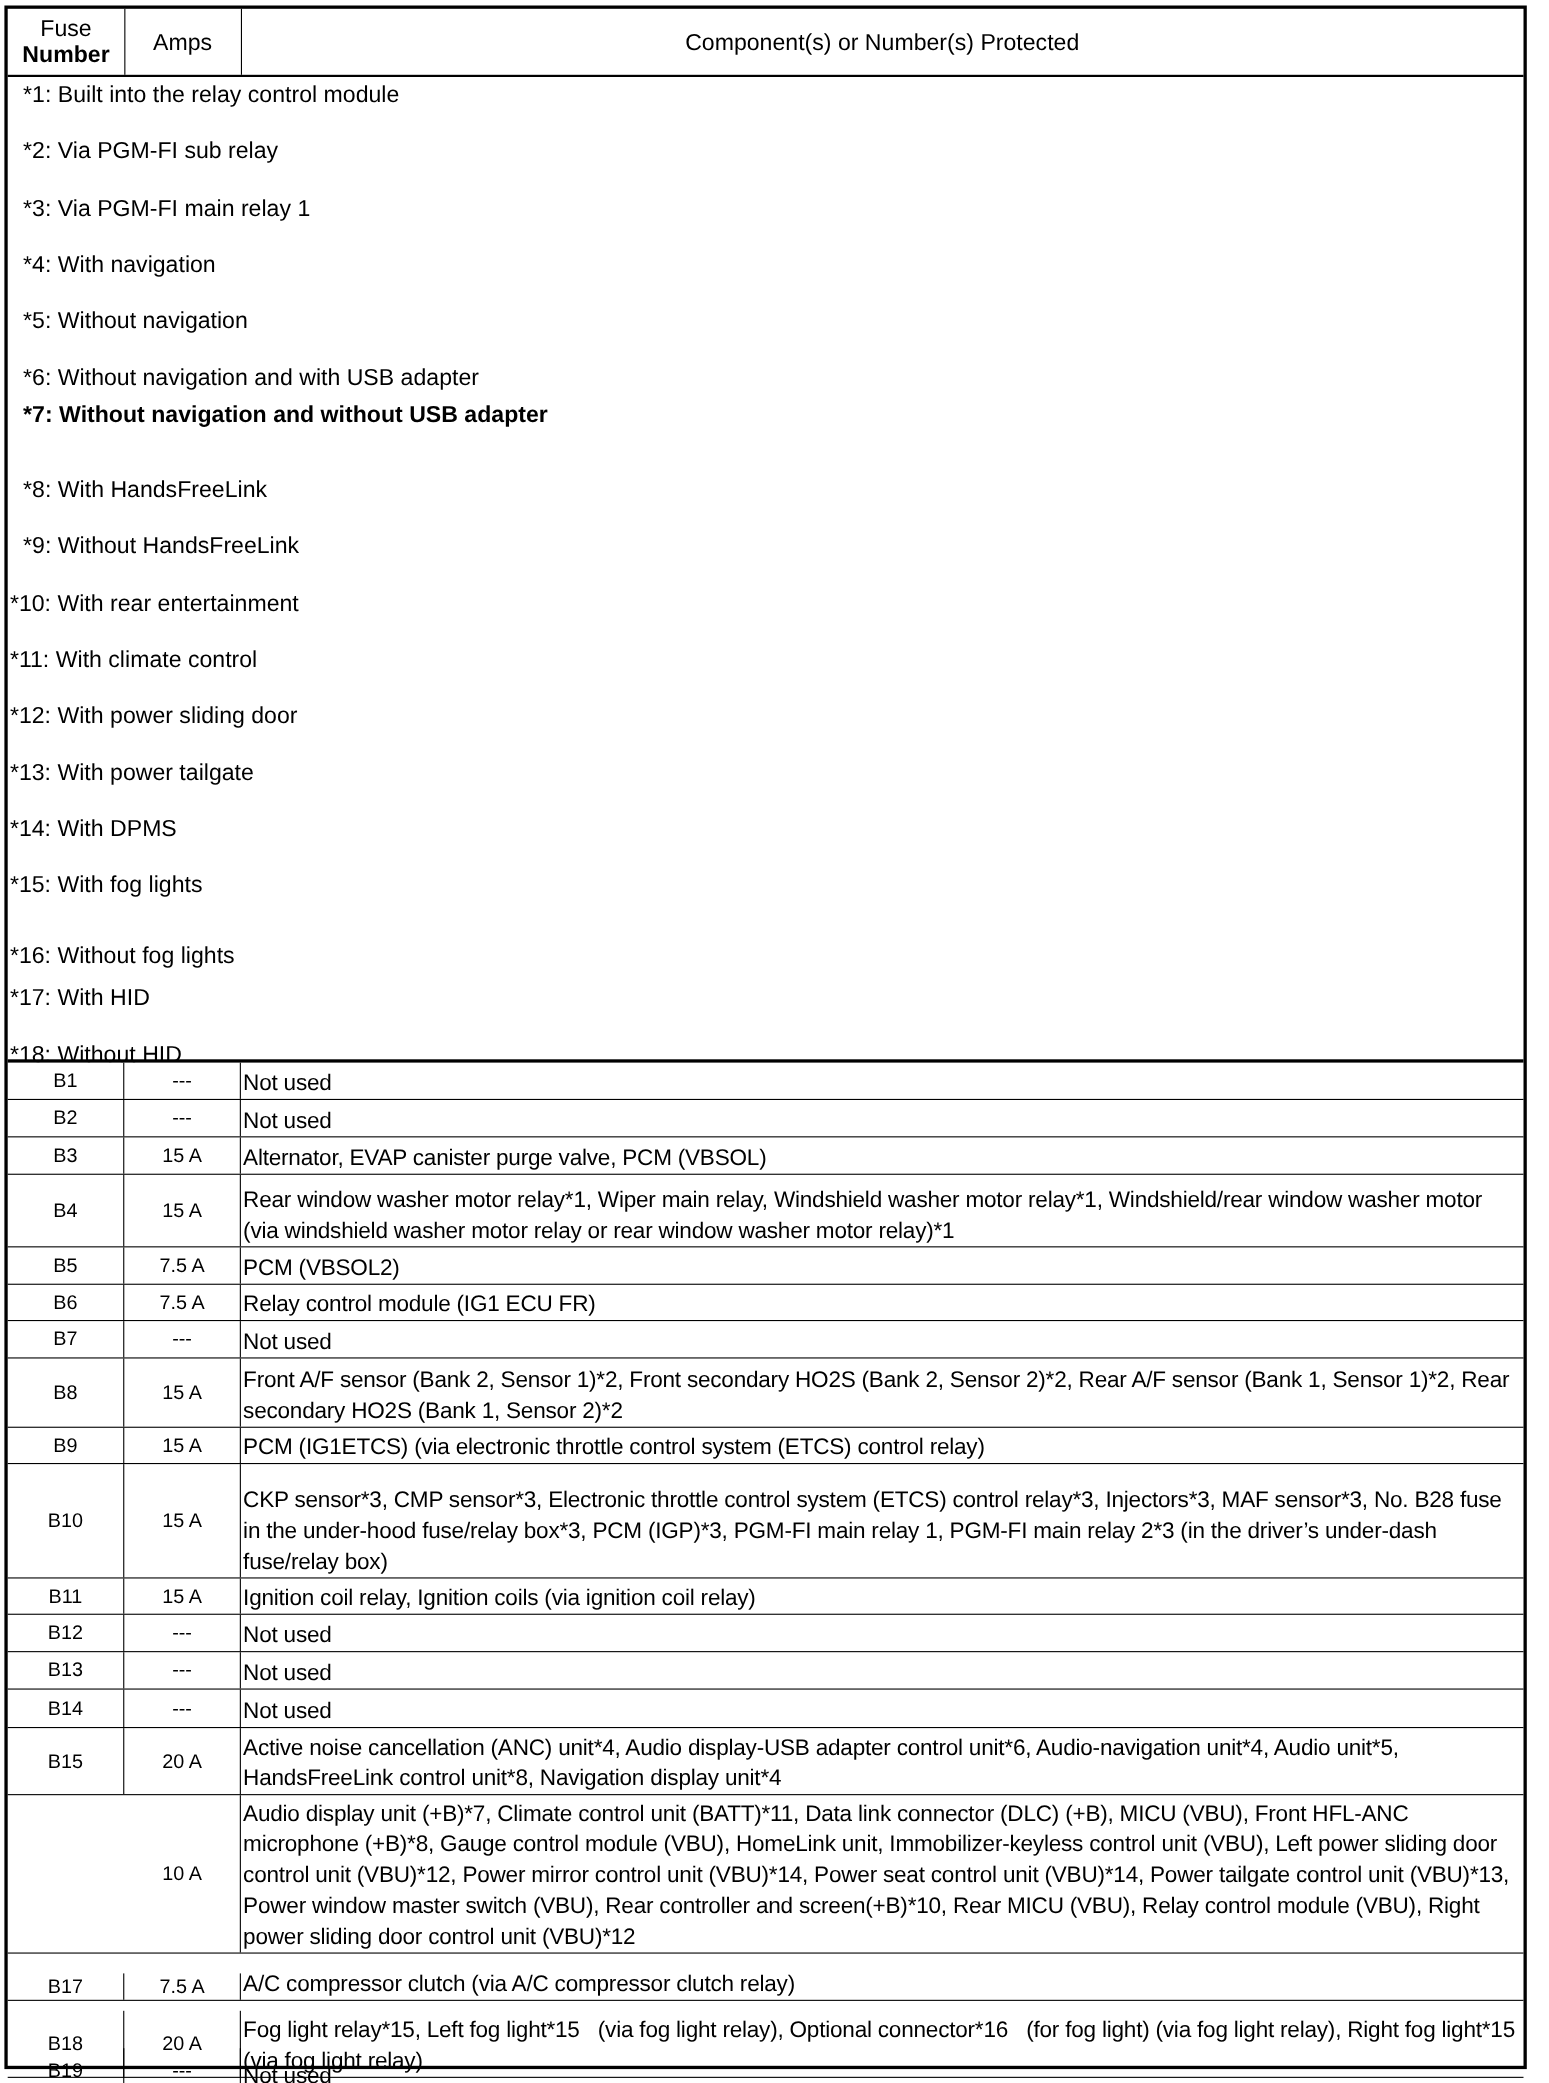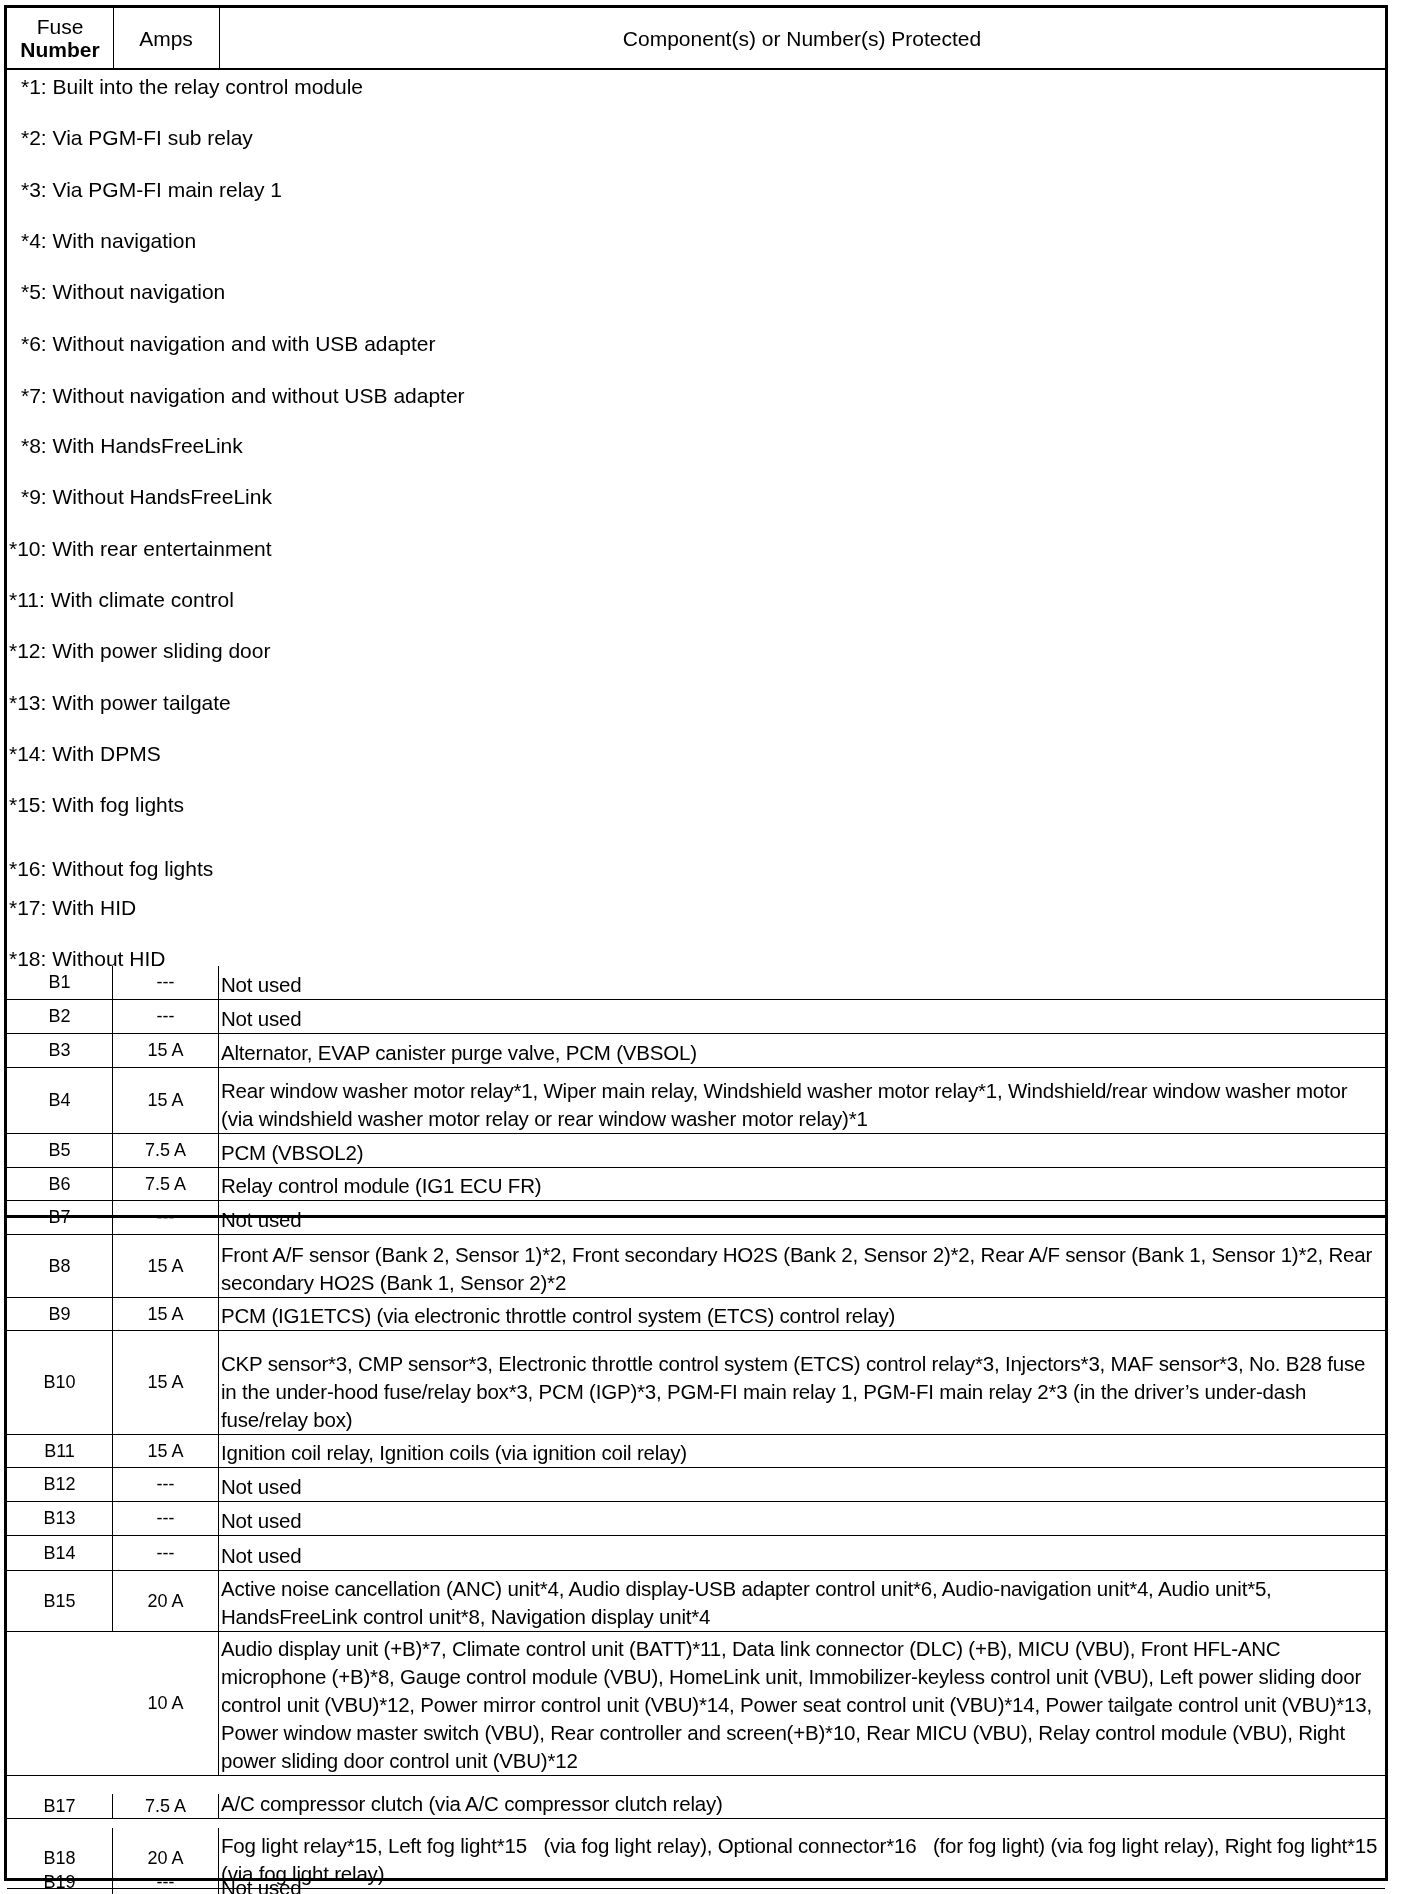--- a/index.html
+++ b/index.html
@@ -7,21 +7,21 @@
          font-family: "Liberation Sans", "DejaVu Sans", sans-serif; color: #000; }
   .tbl { position: absolute; left: 4px; top: 5px; width: 1384px; height: 1876px;
          border: 3px solid #000; box-sizing: border-box; }
   .hdr { position: absolute; left: 0; top: 0; right: 0; height: 62px; border-bottom: 2px solid #000; box-sizing: border-box; }
   .hdr .c { position: absolute; top: 0; bottom: 0; display: flex; align-items: center; justify-content: center;
             text-align: center; font-size: 21px; line-height: 23px; }
   .hdr .c1 { left: 0; width: 106px; border-right: 1.5px solid #000; }
   .hdr .c2 { left: 106px; width: 106px; border-right: 1.5px solid #000; }
   .hdr .c3 { left: 212px; right: 0; }
   .hdr .c1 b { font-weight: bold; }
-  .notes { position: absolute; left: 0; right: 0; top: 62px; height: 1148px; border-bottom: 3px solid #000; box-sizing: border-box; }
+  .notes { position: absolute; left: 0; right: 0; top: 62px; height: 896px; border-bottom: 3px solid #000; box-sizing: border-box; }
   .note { position: absolute; left: 14px; font-size: 21px; line-height: 24px; white-space: nowrap; }
   .note.wide { left: 2px; }
   .rows { position: absolute; left: 0; right: 0; top: 958px; bottom: 0; }
   .row { position: absolute; left: 0; right: 0; border-bottom: 1.5px solid #000; box-sizing: border-box; }
   .row:last-child { border-bottom: none; }
   .row .f, .row .a { position: absolute; top: 0; bottom: 0; display: flex; align-items: center; justify-content: center;
                      font-size: 18px; }
   .row .f { left: 0; width: 106px; border-right: 1.5px solid #000; box-sizing: border-box; }
   .row .a { left: 106px; width: 106px; border-right: 1.5px solid #000; box-sizing: border-box; }
   .row .d { position: absolute; left: 214px; right: 6px; top: 0; bottom: 0; display: flex; align-items: flex-end;
@@ -40,21 +40,21 @@
     <div class="c c3">Component(s) or Number(s) Protected</div>
   </div>
 
   <div class="notes" id="notes">
       <div class="note" style="top: 5px;">*1: Built into the relay control module</div>
       <div class="note" style="top: 56.3px;">*2: Via PGM-FI sub relay</div>
       <div class="note" style="top: 107.6px;">*3: Via PGM-FI main relay 1</div>
       <div class="note" style="top: 158.9px;">*4: With navigation</div>
       <div class="note" style="top: 210.2px;">*5: Without navigation</div>
       <div class="note" style="top: 261.5px;">*6: Without navigation and with USB adapter</div>
-      <div class="note" style="top: 314px;">*7: Without navigation and without USB adapter</div>
+      <div class="note" style="top: 296px; font-weight: bold;">*7: Without navigation and without USB adapter</div>
       <div class="note" style="top: 364.1px;">*8: With HandsFreeLink</div>
       <div class="note" style="top: 415.4px;">*9: Without HandsFreeLink</div>
       <div class="note wide" style="top: 466.7px;">*10: With rear entertainment</div>
       <div class="note wide" style="top: 518px;">*11: With climate control</div>
       <div class="note wide" style="top: 569.3px;">*12: With power sliding door</div>
       <div class="note wide" style="top: 620.6px;">*13: With power tailgate</div>
       <div class="note wide" style="top: 671.9px;">*14: With DPMS</div>
       <div class="note wide" style="top: 723.2px;">*15: With fog lights</div>
       <div class="note wide" style="top: 774.5px; margin-top: 12px;">*16: Without fog lights</div>
       <div class="note wide" style="top: 825.8px;">*17: With HID</div>

